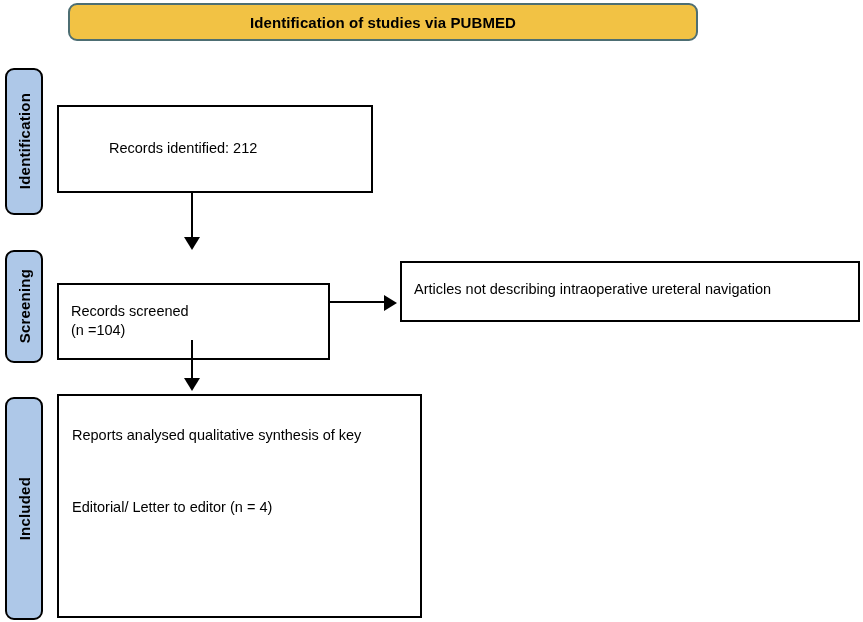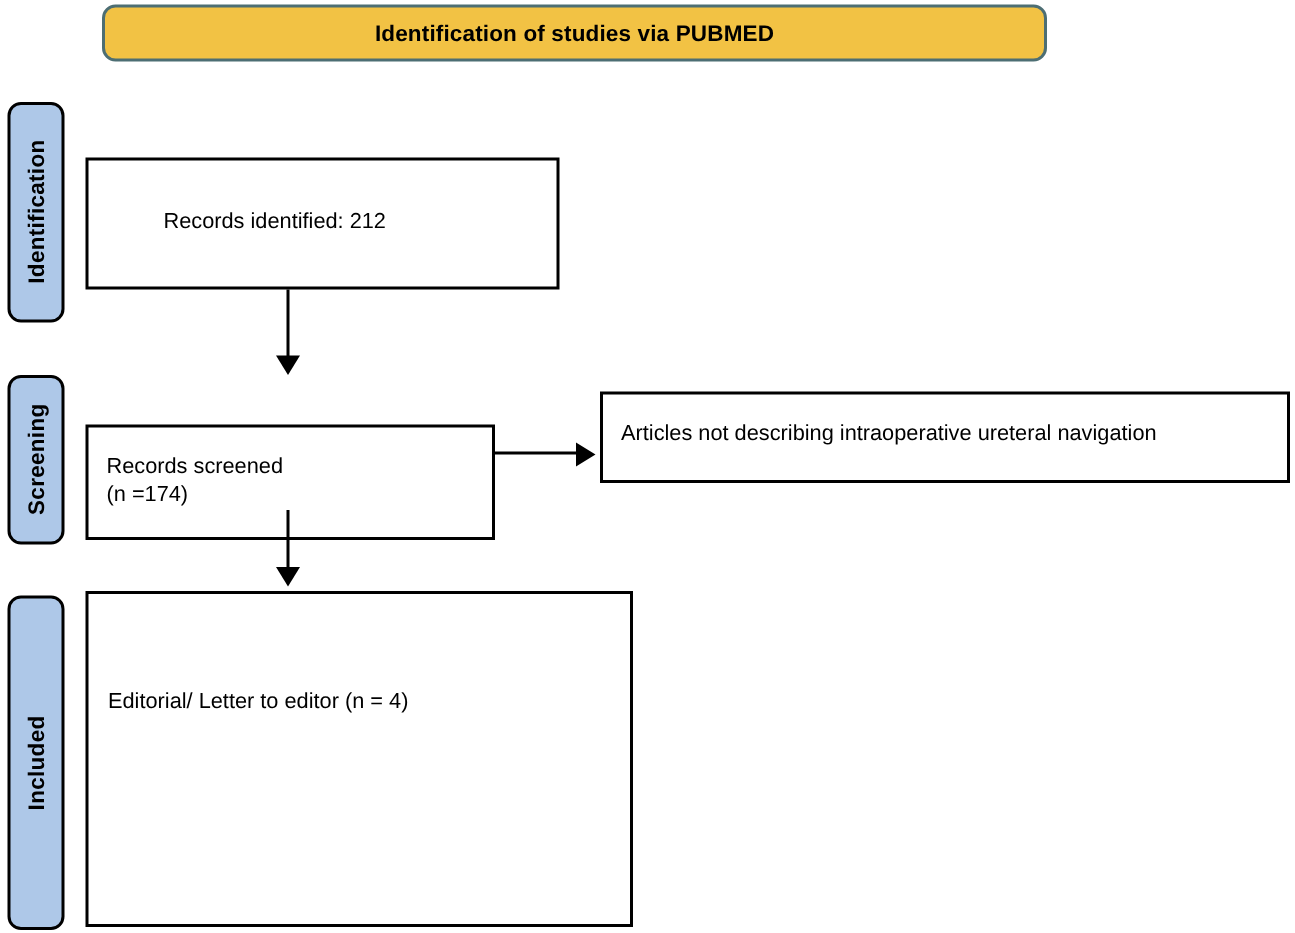--- a/index.html
+++ b/index.html
@@ -155,35 +155,36 @@
   </div>
 
   <div class="box" id="box-identified">
     <div class="box-inner">Records identified: 212</div>
   </div>
 
   <div class="arrow-v" id="arrow1-shaft"></div>
   <div class="arrow-v-head" id="arrow1-head"></div>
 
   <div class="box" id="box-screened">
-    <div class="box-inner"><span>Records screened</span><br><span>(n =174)</span></div>
+    <div class="box-inner"><span>Records screened</span><br><span>(n =104)</span></div>
   </div>
 
   <div class="arrow-h-shaft"></div>
   <div class="arrow-h-head"></div>
 
   <div class="box" id="box-excluded">
     <div class="box-inner"><span>Articles not describing intraoperative ureteral navigation</span><br></div>
   </div>
 
   <div class="arrow-v" id="arrow2-shaft"></div>
   <div class="arrow-v-head" id="arrow2-head"></div>
 
   <div class="box" id="box-included">
     <div class="box-inner">
+      <div>Reports analysed qualitative synthesis of key</div>
       <div class="spacer-line"></div>
       <div>Editorial/ Letter to editor (n = 4)</div>
       
       
       
     </div>
   </div>
 
 </div>
 

